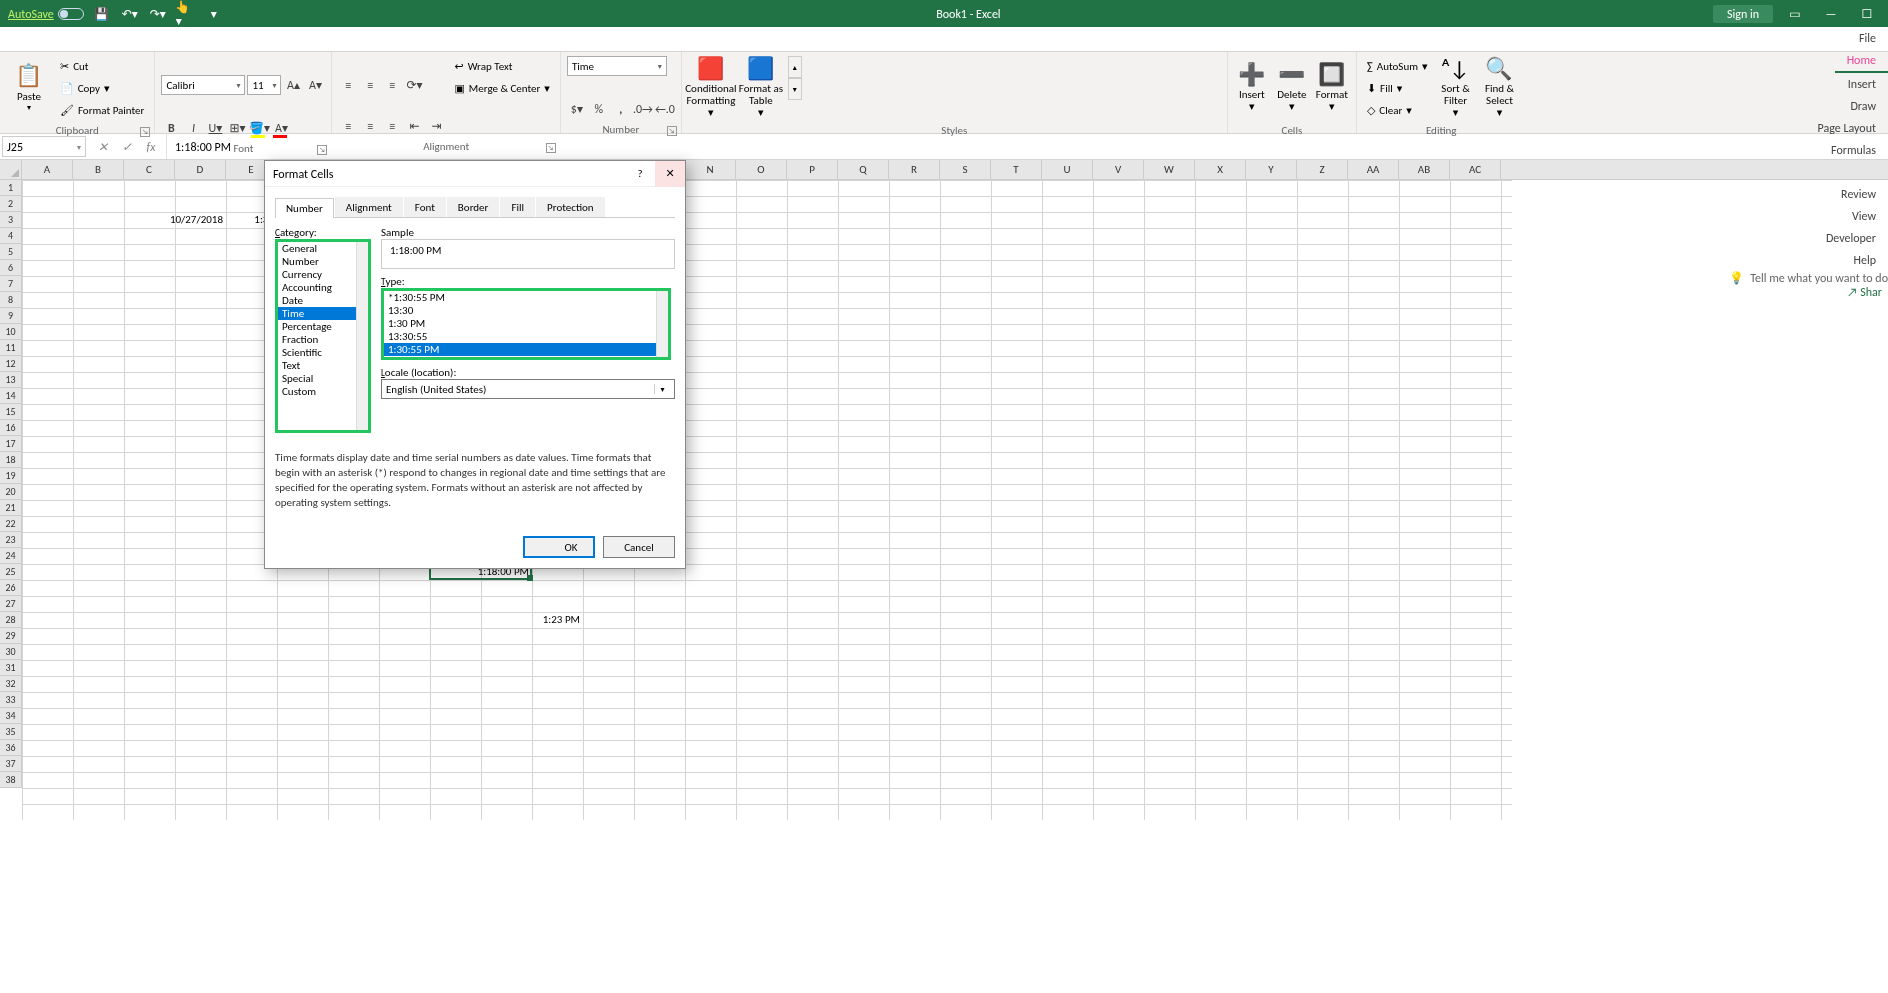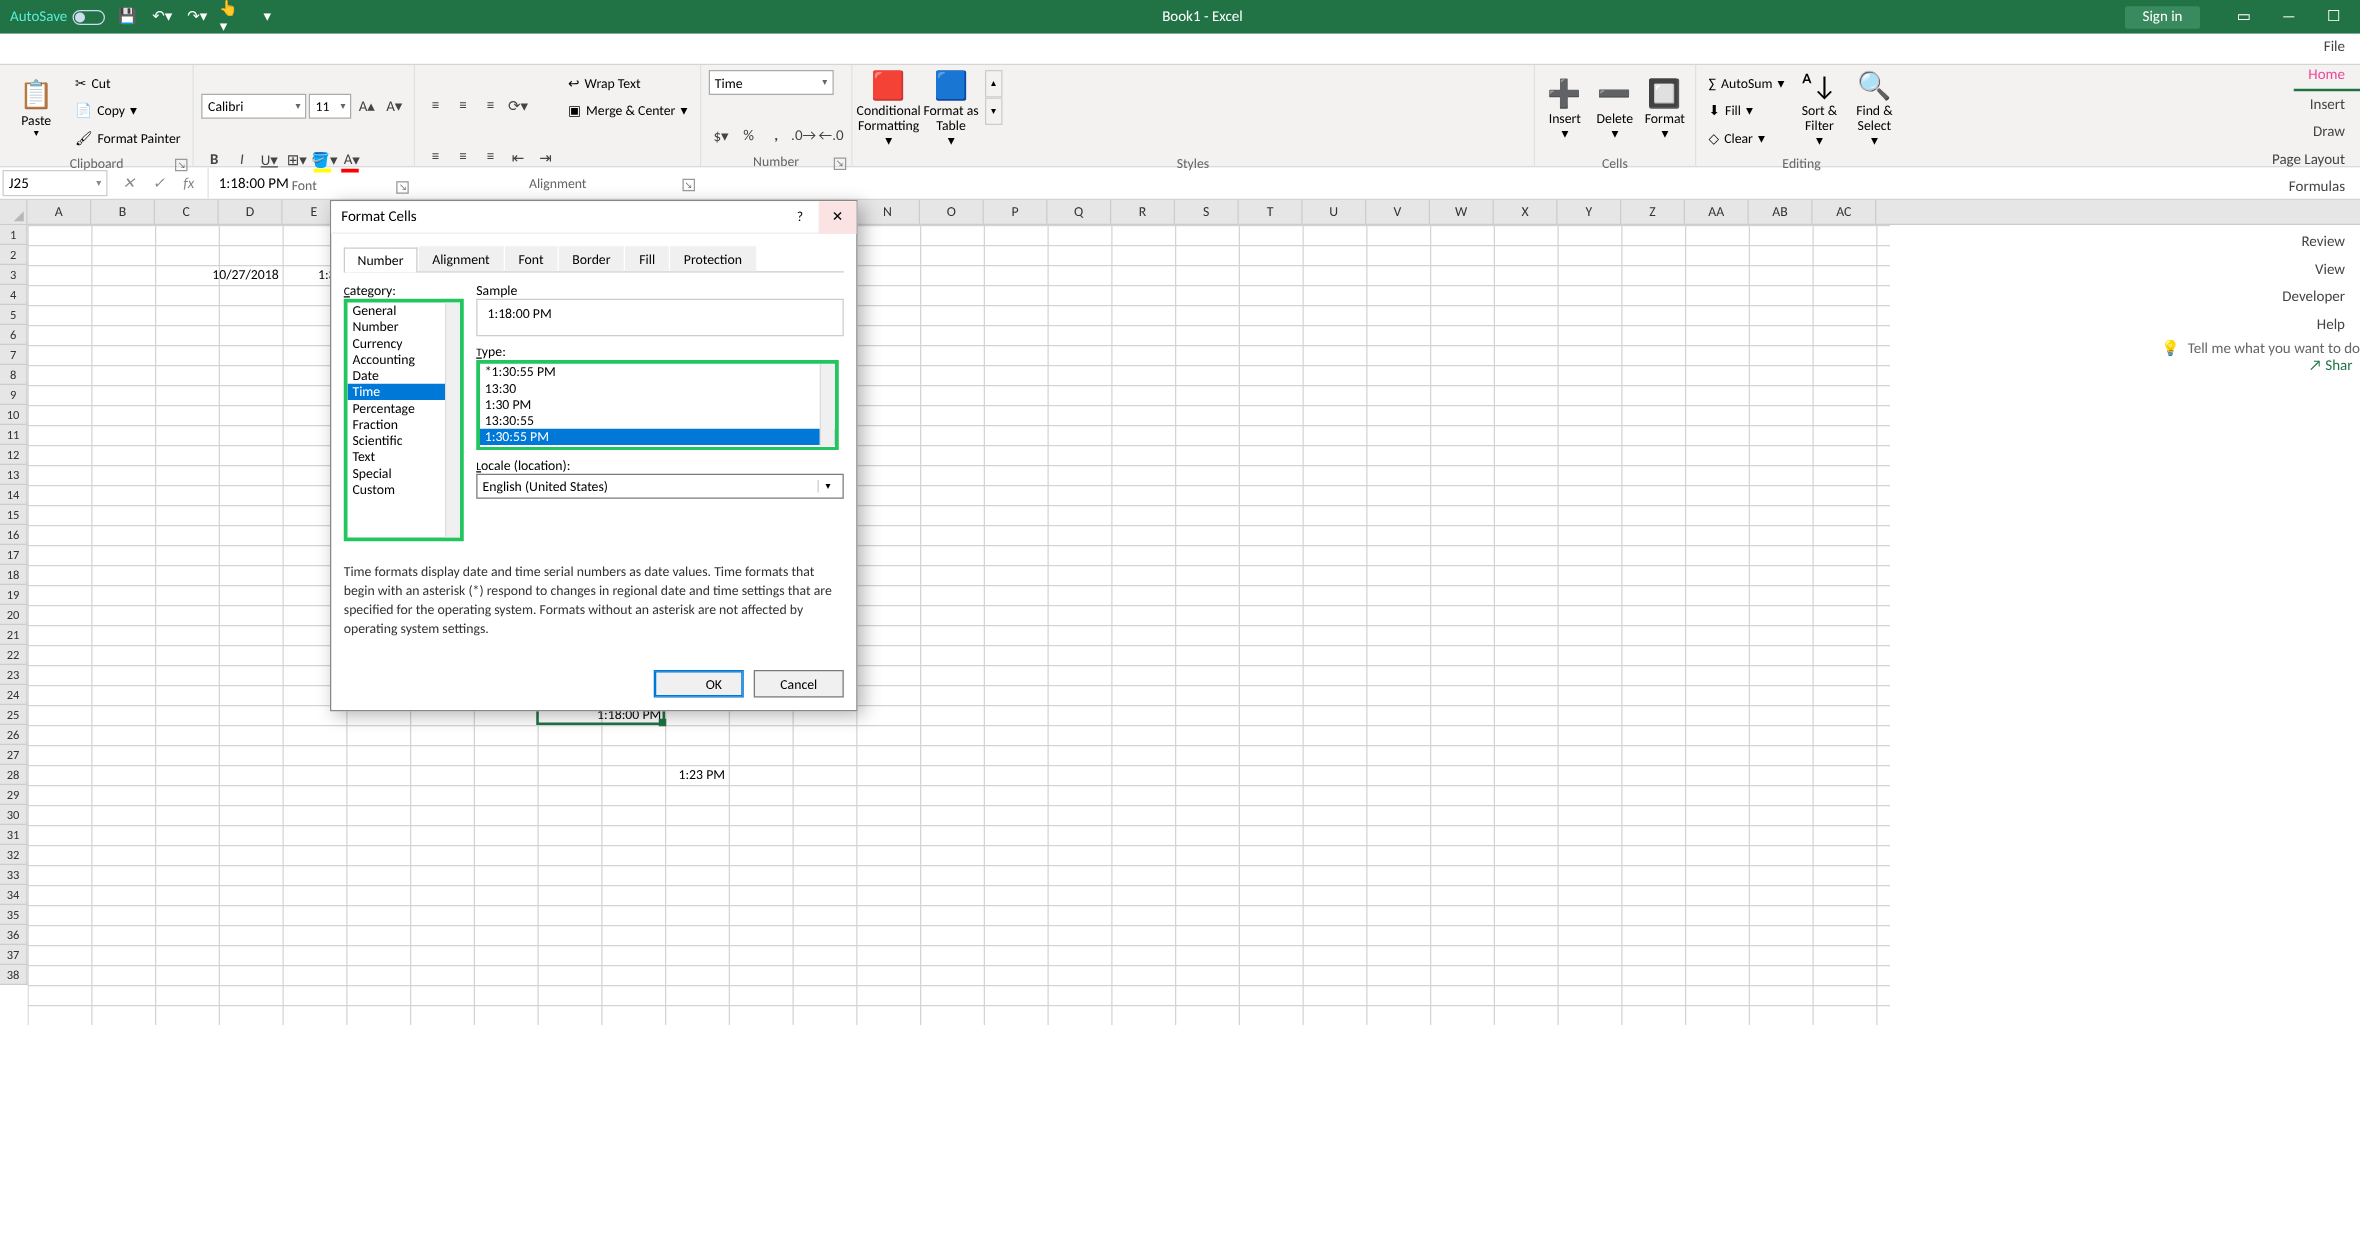--- a/index.html
+++ b/index.html
@@ -3,23 +3,23 @@
 <meta charset="utf-8">
 <style>
 * { margin: 0; padding: 0; box-sizing: border-box; font-family: "Segoe UI", Calibri, sans-serif; }
 body { background: #fff; overflow: hidden; width: 1888px; height: 993px; position: relative; user-select: none; }
 
 
 .titlebar { height: 27px; background: #217346; display: flex; align-items: center; color: #fff; font-size: 12px; }
 .titlebar .left { display: flex; align-items: center; gap: 8px; padding-left: 8px; }
 .titlebar .center { flex: 1; text-align: center; }
 .titlebar .right { display: flex; align-items: center; gap: 2px; padding-right: 4px; }
-.signin-btn { background: #3a8a5f; padding: 2px 14px; border-radius: 2px; margin-right: 16px; cursor: pointer; }
+.signin-btn { background: #3a8a5f; padding: 2px 14px; border-radius: 2px; margin-right: 3px; cursor: pointer; }
 .win-btn { width: 34px; height: 24px; display: flex; align-items: center; justify-content: center; cursor: pointer; color: #fff; }
-.autosave { display: flex; align-items: center; gap: 4px; color: #5eead4; }
+.autosave { display: flex; align-items: center; gap: 4px; color: #bef264; text-decoration: underline; }
 .toggle-off { width: 26px; height: 12px; border: 1px solid #cde; border-radius: 8px; position: relative; }
 .toggle-off::after { content: ""; position: absolute; left: 1px; top: 1px; width: 8px; height: 8px; border-radius: 50%; background: #cde; }
 .qat-btn { width: 20px; height: 20px; display: flex; align-items: center; justify-content: center; color: #fff; cursor: pointer; }
 
 
 .ribbon-tabs { height: 25px; background: #fff; border-bottom: 1px solid #d4d4d4; display: flex; align-items: flex-end; padding-left: 4px; font-size: 12px; flex-direction: column; }
 .tab { padding: 4px 12px; cursor: pointer; color: #444; }
 .tab.active { color: #ec4899; border-bottom: 2px solid #217346; }
 .tell-me { display: flex; align-items: center; gap: 6px; margin-left: 8px; color: #666; }
 .ribbon-right { margin-left: auto; display: flex; align-items: center; padding-right: 6px; gap: 4px; color: #217346; }

